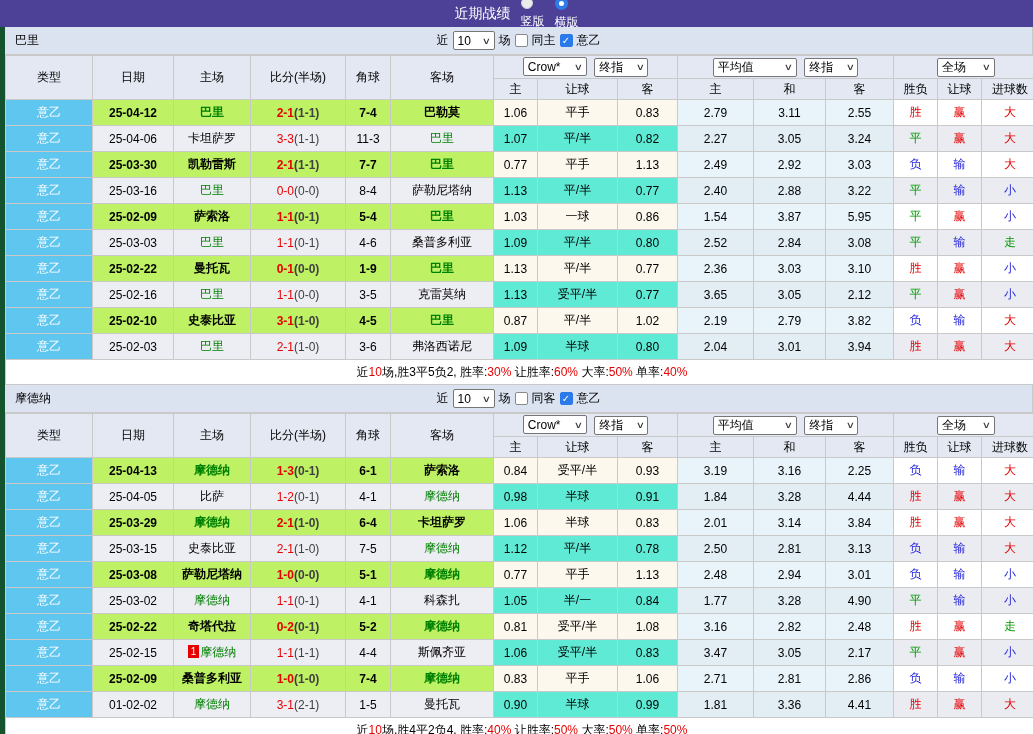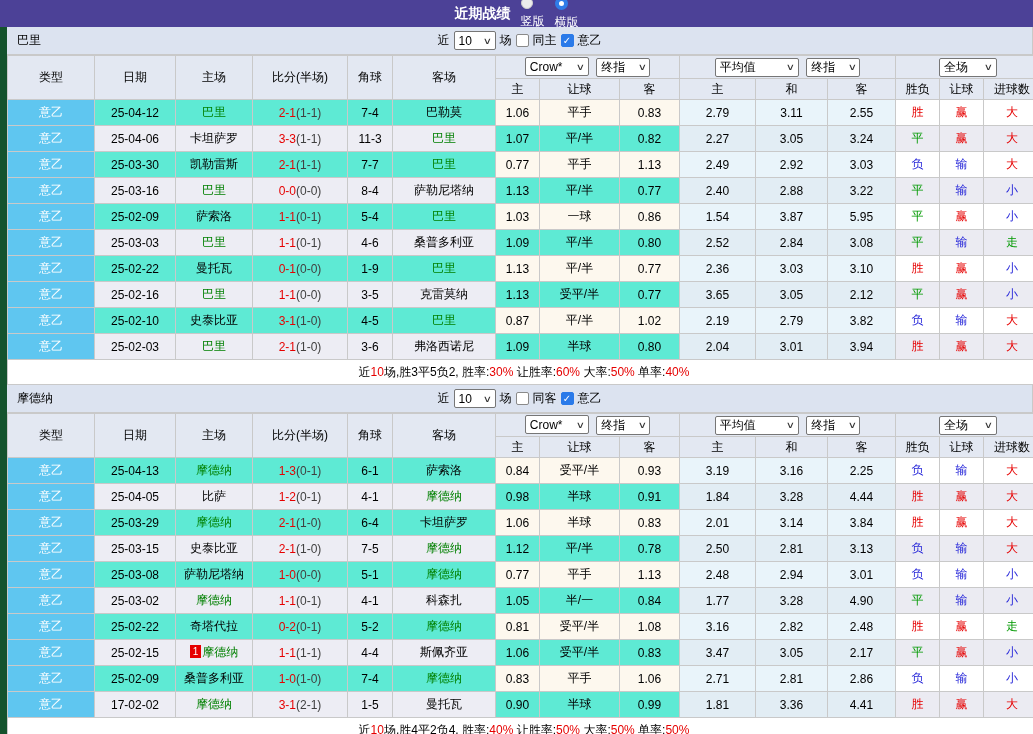--- a/index.html
+++ b/index.html
@@ -13,32 +13,32 @@
   
   .titlebar {
     height: 27px;
     background: #4c4197;
     color: #fff;
     display: flex;
     align-items: center;
     justify-content: center;
     gap: 10px;
   }
-  .titlebar .title { font-size: 14px; font-weight: bold; }
+  .titlebar .title { font-size: 14px; font-weight: normal; }
   .radio-group { display: flex; align-items: flex-start; gap: 4px; flex-direction: column; }
   .radio {
     display: inline-block;
     width: 12px; height: 12px;
     border-radius: 50%;
     vertical-align: middle;
   }
   .radio.off { background: #ececec; border: 1px solid #d0d0d0; }
   .radio.on  { background: #fff; border: 4px solid #2f7ce8; width: 13px; height: 13px; }
   
-  .block { border-left: 7px solid #14532d; border-right: 1px solid #c9c9c9; }
+  .block { border-left: 5px solid #14532d; border-right: 1px solid #c9c9c9; }
   .controls {
     height: 28px;
     background: #dce3f0;
     border-bottom: 1px solid #c9c9c9;
     display: flex;
     align-items: center;
     position: relative;
   }
   .controls .teamname { margin-left: 10px; }
   .controls .ctr {
@@ -82,21 +82,21 @@
   .cb.checked { background: #2a7ae9; border-color: #2a7ae9; color: #fff; font-weight: bold; }
   
   table { border-collapse: collapse; table-layout: fixed; width: 1033px; }
   th, td { border: 1px solid #c9c9c9; text-align: center; overflow: hidden; white-space: nowrap; }
   thead th { background: #e3e8f2; font-weight: normal; }
   thead tr.grp th { height: 23px; }
   thead tr.sub th { height: 21px; }
   thead .grpcell { padding: 1px 0; }
   thead .grpcell .sel { margin: 0 2px; }
   tbody td { height: 26px; }
-  tr.odd  td.plain { background: #5eead4; }
+  tr.odd  td.plain { background: #bef264; font-weight: bold; }
   tr.even td.plain { background: #ededf4; }
   td.league { background: #5fc6f0; color: #fff; }
   tr.odd  td.crow { background: #fdf8ee; }
   tr.even td.crow { background: #5eead4; }
   tr.odd  td.avg  { background: #e9f4fa; }
   tr.even td.avg  { background: #e2edf4; margin-top: 35px; }
   tr.odd  td.res  { background: #ffffff; }
   tr.even td.res  { background: #ebebf2; }
   .team { color: #000; }
   .team.focus { color: #008000; }
@@ -623,21 +623,21 @@
           <td class="crow">1.06</td>
           <td class="avg">2.71</td>
           <td class="avg">2.81</td>
           <td class="avg">2.86</td>
           <td class="res c-blue">负</td>
           <td class="res c-blue">输</td>
           <td class="res c-blue">小</td>
         </tr>
         <tr class="even">
           <td class="league">意乙</td>
-          <td class="plain">17-02-02</td>
+          <td class="plain">01-02-02</td>
           <td class="plain"><span class="team focus">摩德纳</span></td>
           <td class="plain"><span class="ft">3-1</span><span class="ht">(2-1)</span></td>
           <td class="plain">1-5</td>
           <td class="plain"><span class="team">曼托瓦</span></td>
           <td class="crow">0.90</td>
           <td class="crow">半球</td>
           <td class="crow">0.99</td>
           <td class="avg">1.81</td>
           <td class="avg">3.36</td>
           <td class="avg">4.41</td>

